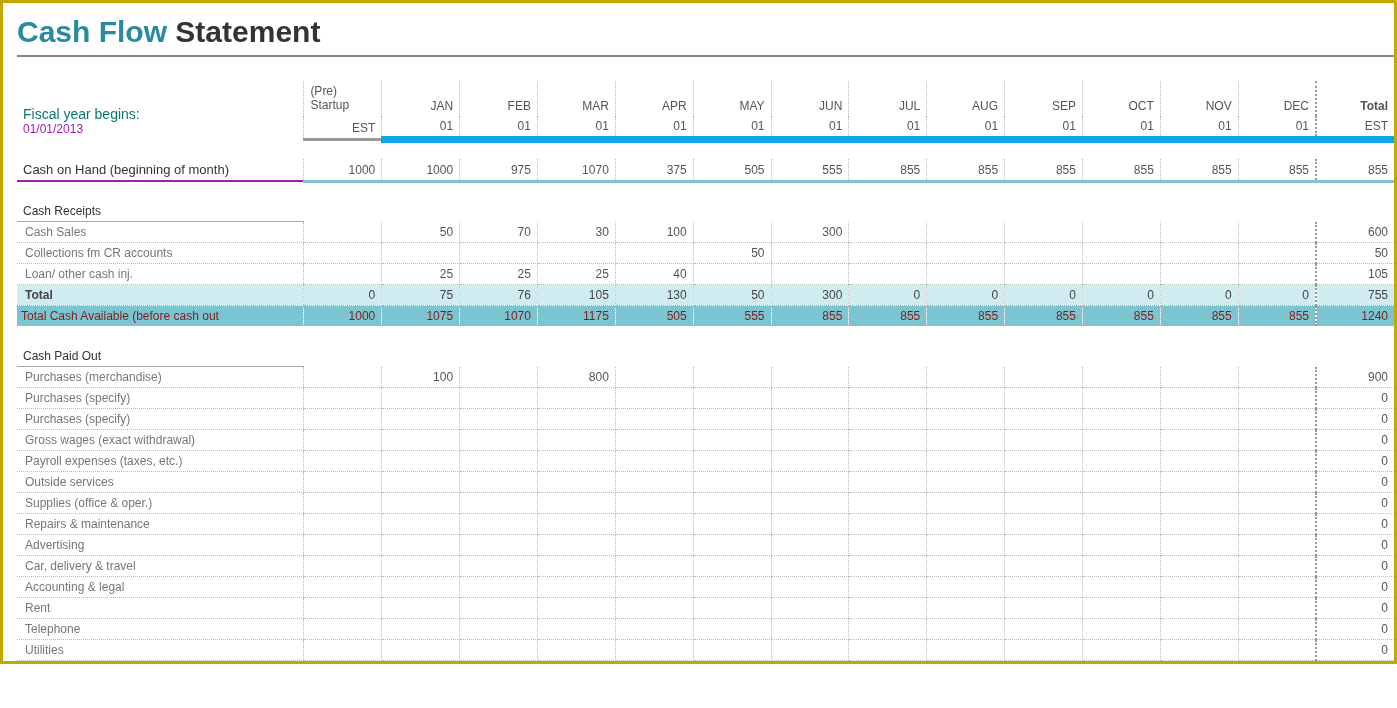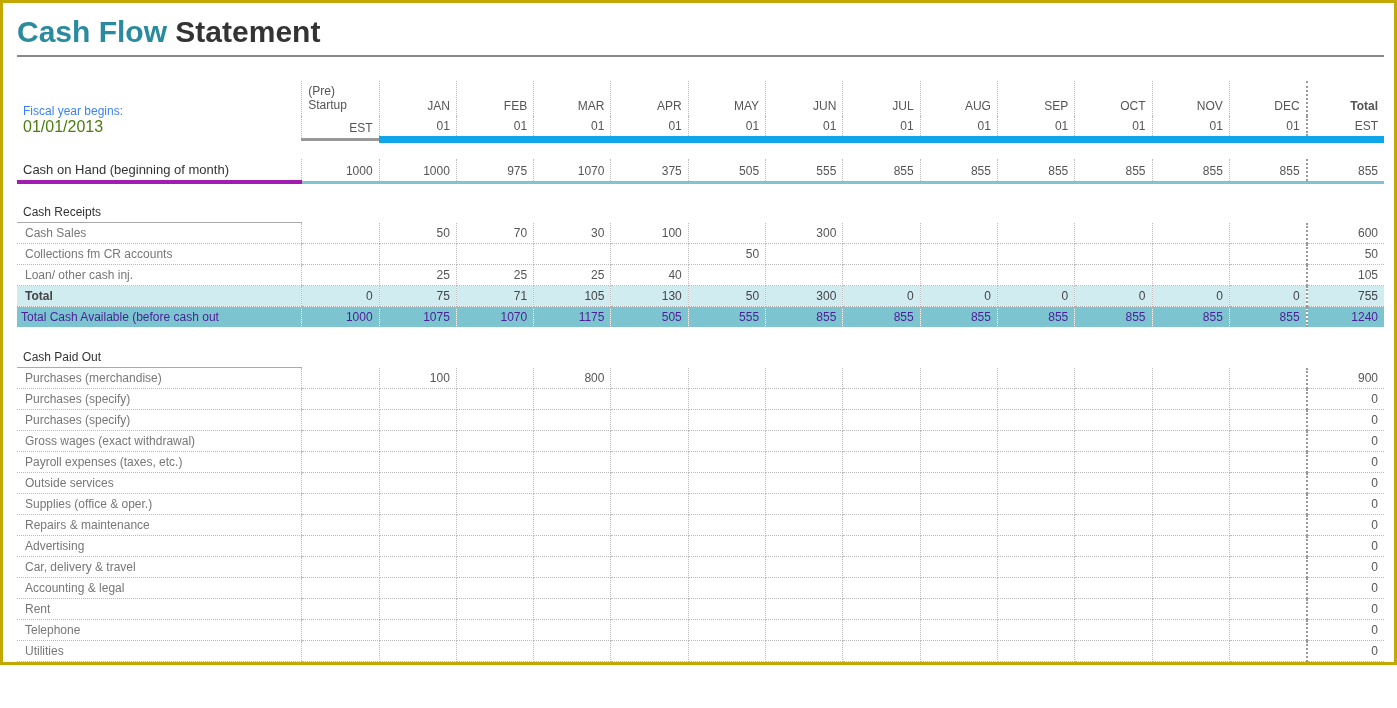--- a/index.html
+++ b/index.html
@@ -5,21 +5,21 @@
   * { box-sizing: border-box; margin: 0; padding: 0; }
   body {
     font-family: Verdana, Geneva, sans-serif;
     font-size: 12px;
     background: #fff;
     color: #333;
     width: 1397px;
     border: 3px solid #c4a700;
   }
   .container {
-    padding: 12px 10px 0 14px;
+    padding: 12px 0 0 14px;
   }
   .title {
     font-size: 30px;
     font-weight: bold;
     margin-bottom: 6px;
     font-family: Verdana, sans-serif;
   }
   .title .cash-flow { color: #2a8a9e; }
   .title .statement { color: #333; }
   .title-underline {
@@ -36,22 +36,22 @@
     font-size: 12px;
     vertical-align: bottom;
     overflow: hidden;
     white-space: nowrap;
   }
   col.label-col { width: 280px; }
   col.month-col { width: 76px; }
   col.total-col { width: 76px; }
   .hdr-row1 td { font-size: 11px; color: #555; }
   .hdr-fiscal {
-    font-size: 12px;
-    color: #3b82f6;
+    font-size: 14px;
+    color: #0f766e;
     vertical-align: bottom;
     font-family: Verdana, sans-serif;
   }
   .hdr-month {
     font-size: 20px;
     color: #444;
     text-align: right;
     font-family: Verdana, sans-serif;
   }
   .hdr-pre {
@@ -59,22 +59,22 @@
     color: #555;
     line-height: 1.2;
   }
   .hdr-total {
     font-size: 15px;
     color: #333;
     font-weight: bold;
     text-align: right;
   }
   .hdr-date {
-    font-size: 16px;
-    color: #4d7c0f;
+    font-size: 12px;
+    color: #a21caf;
   }
   .hdr-sub {
     font-size: 11px;
     color: #555;
     text-align: right;
   }
   .hdr-underline td {
     border-bottom: 7px solid #0ea5e9;
   }
   .hdr-underline td:first-child {
@@ -111,33 +111,33 @@
   }
   .cell-cash-hand {
     text-align: right;
     color: #555;
     font-size: 12px;
   }
   .cash-hand-row td {
     border-bottom: 3px solid #7ec5d0;
   }
   .cash-hand-row td:first-child {
-    border-bottom: 4px solid #a21caf;
+    border-bottom: 2px solid #a21caf;
   }
   .total-light td {
     background: #d1ecf0;
     text-align: right;
     color: #444;
     border-bottom: 1px dotted #aaa;
   }
   .total-light td:first-child { text-align: left; }
   .total-dark td {
     background: #7cc5d0;
     text-align: right;
-    color: #4c1d95;
+    color: #7f1d1d;
   }
   .total-dark td:first-child { text-align: left; }
   .data-col-sep {
     border-left: 1px dotted #bbb;
     border-right: 1px dotted #bbb;
   }
   .total-sep {
     border-left: 2px dotted #999;
   }
 </style>
@@ -292,21 +292,21 @@
           <td class="cell data-col-sep"></td>
           <td class="cell data-col-sep"></td>
           <td class="cell total-sep">105</td>
         </tr>
       </tbody>
     <tbody>
         <tr class="total-light">
       <td class="row-label-bold">Total</td>
       <td class="data-col-sep">0</td>
       <td class="data-col-sep">75</td>
-      <td class="data-col-sep">71</td>
+      <td class="data-col-sep">76</td>
       <td class="data-col-sep">105</td>
       <td class="data-col-sep">130</td>
       <td class="data-col-sep">50</td>
       <td class="data-col-sep">300</td>
       <td class="data-col-sep">0</td>
       <td class="data-col-sep">0</td>
       <td class="data-col-sep">0</td>
       <td class="data-col-sep">0</td>
       <td class="data-col-sep">0</td>
       <td class="data-col-sep">0</td>

